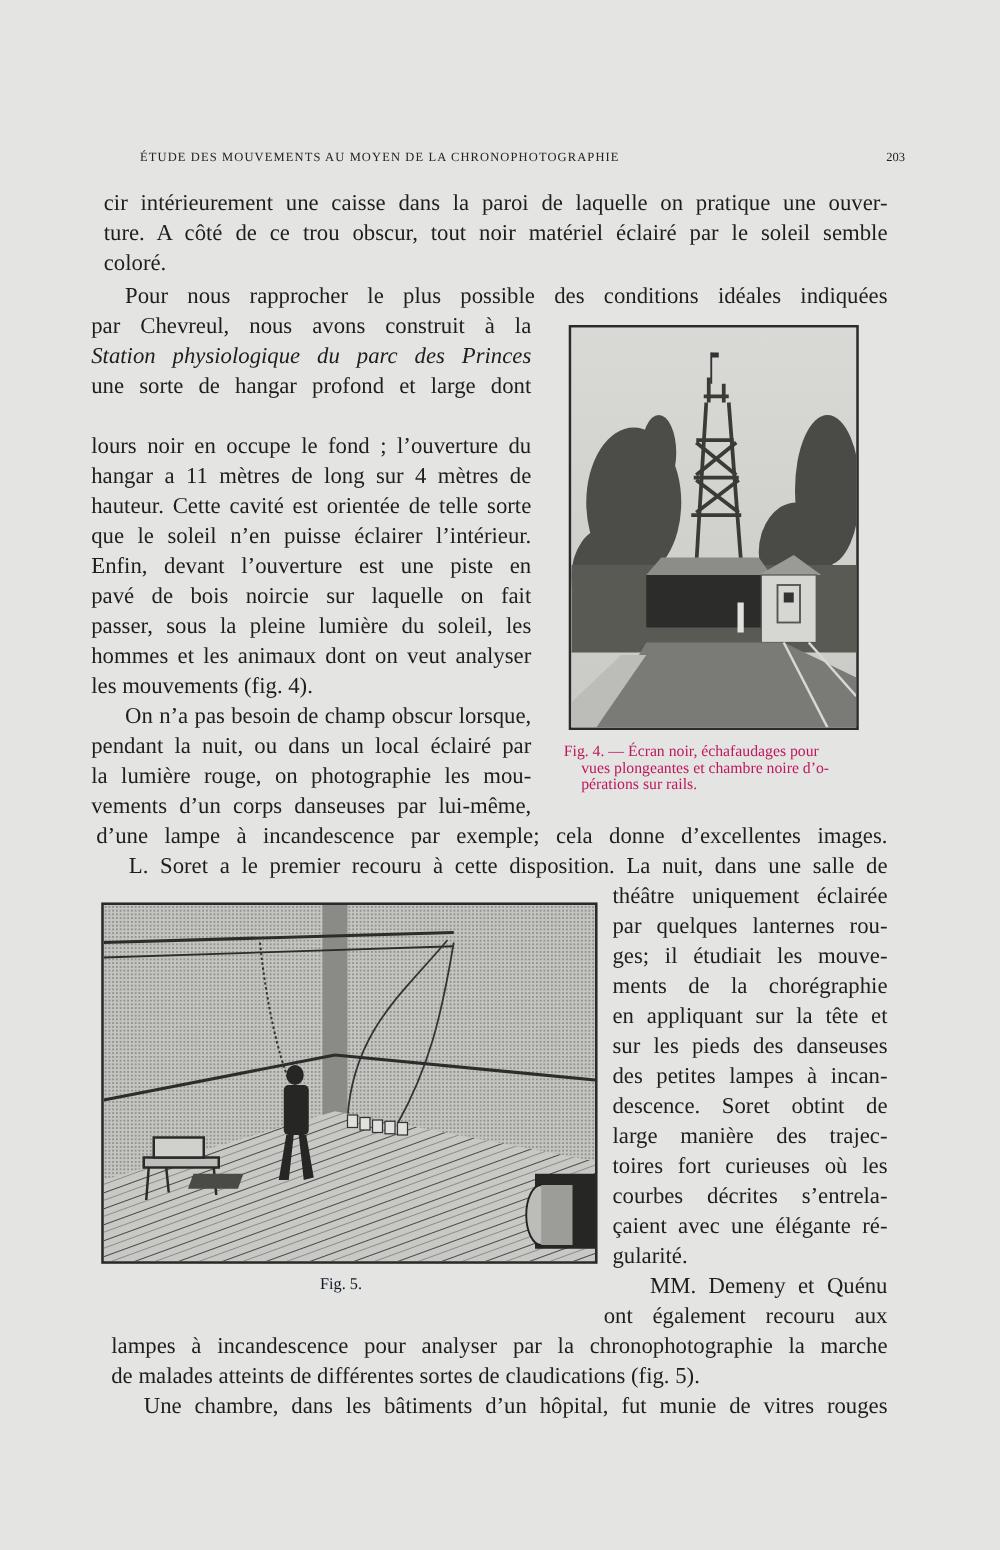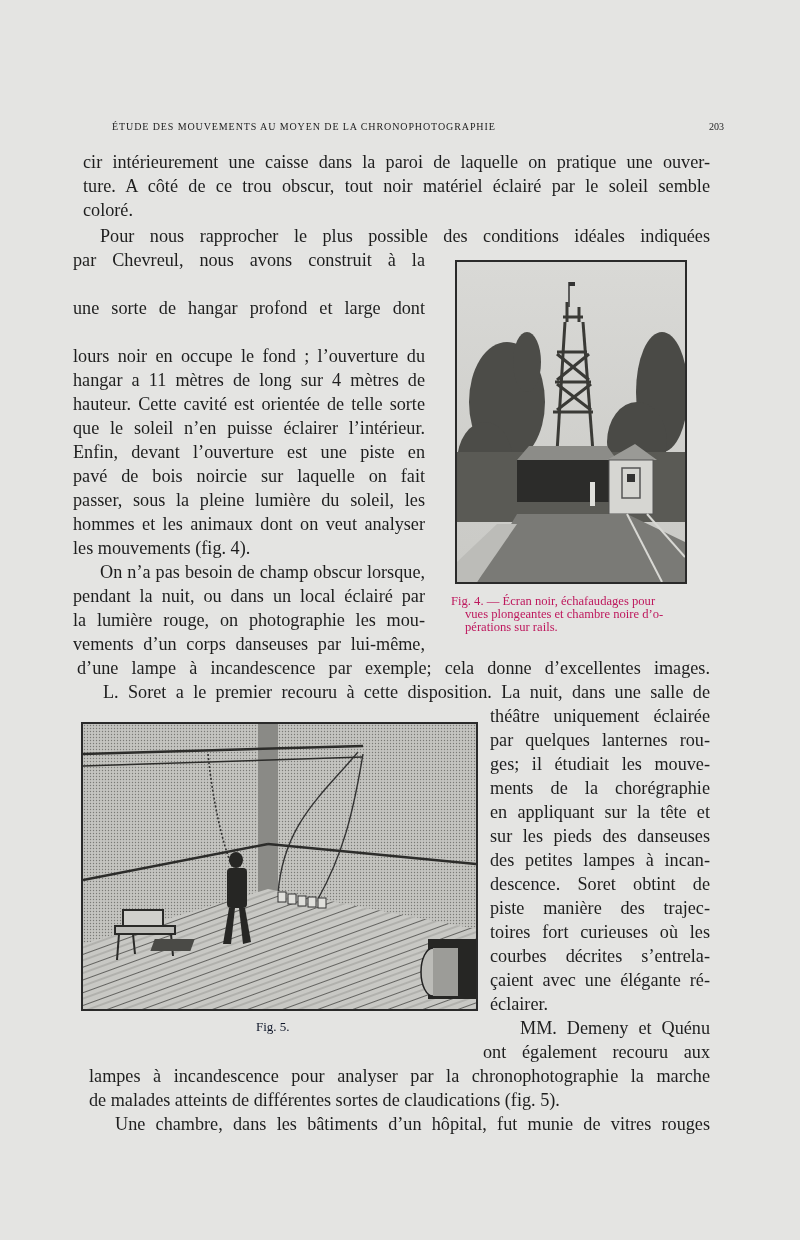--- a/index.html
+++ b/index.html
@@ -40,20 +40,21 @@
     <span>ÉTUDE DES MOUVEMENTS AU MOYEN DE LA CHRONOPHOTOGRAPHIE</span>
     <span class="page-num">203</span>
   </div>
 
   <div class="line just" style="left:83px;top:150px;width:627px">cir intérieurement une caisse dans la paroi de laquelle on pratique une ouver-</div>
   <div class="line just" style="left:83px;top:174px;width:627px">ture. A côté de ce trou obscur, tout noir matériel éclairé par le soleil semble</div>
   <div class="line" style="left:83px;top:198px">coloré.</div>
   <div class="line just" style="left:100px;top:224px;width:610px">Pour nous rapprocher le plus possible des conditions idéales indiquées</div>
 
   <div class="line just" style="left:73px;top:248px;width:352px">par Chevreul, nous avons construit à la</div>
+  <div class="line just it" style="left:73px;top:272px;width:352px">Station physiologique du parc des Princes</div>
   <div class="line just" style="left:73px;top:296px;width:352px">une sorte de hangar profond et large dont</div>
   <div class="line just" style="left:73px;top:344px;width:352px">lours noir en occupe le fond ; l’ouverture du</div>
   <div class="line just" style="left:73px;top:368px;width:352px">hangar a 11 mètres de long sur 4 mètres de</div>
   <div class="line just" style="left:73px;top:392px;width:352px">hauteur. Cette cavité est orientée de telle sorte</div>
   <div class="line just" style="left:73px;top:416px;width:352px">que le soleil n’en puisse éclairer l’intérieur.</div>
   <div class="line just" style="left:73px;top:440px;width:352px">Enfin, devant l’ouverture est une piste en</div>
   <div class="line just" style="left:73px;top:464px;width:352px">pavé de bois noircie sur laquelle on fait</div>
   <div class="line just" style="left:73px;top:488px;width:352px">passer, sous la pleine lumière du soleil, les</div>
   <div class="line just" style="left:73px;top:512px;width:352px">hommes et les animaux dont on veut analyser</div>
   <div class="line" style="left:73px;top:536px">les mouvements (fig. 4).</div>
@@ -66,25 +67,25 @@
   <div class="line just" style="left:103px;top:680px;width:607px">L. Soret a le premier recouru à cette disposition. La nuit, dans une salle de</div>
 
   <div class="line just" style="left:490px;top:704px;width:220px">théâtre uniquement éclairée</div>
   <div class="line just" style="left:490px;top:728px;width:220px">par quelques lanternes rou-</div>
   <div class="line just" style="left:490px;top:752px;width:220px">ges; il étudiait les mouve-</div>
   <div class="line just" style="left:490px;top:776px;width:220px">ments de la chorégraphie</div>
   <div class="line just" style="left:490px;top:800px;width:220px">en appliquant sur la tête et</div>
   <div class="line just" style="left:490px;top:824px;width:220px">sur les pieds des danseuses</div>
   <div class="line just" style="left:490px;top:848px;width:220px">des petites lampes à incan-</div>
   <div class="line just" style="left:490px;top:872px;width:220px">descence. Soret obtint de</div>
-  <div class="line just" style="left:490px;top:896px;width:220px">piste manière des trajec-</div>
+  <div class="line just" style="left:490px;top:896px;width:220px">large manière des trajec-</div>
   <div class="line just" style="left:490px;top:920px;width:220px">toires fort curieuses où les</div>
   <div class="line just" style="left:490px;top:944px;width:220px">courbes décrites s’entrela-</div>
   <div class="line just" style="left:490px;top:968px;width:220px">çaient avec une élégante ré-</div>
-  <div class="line" style="left:490px;top:992px">éclairer.</div>
+  <div class="line" style="left:490px;top:992px">gularité.</div>
   <div class="line just" style="left:520px;top:1016px;width:190px">MM. Demeny et Quénu</div>
   <div class="line just" style="left:483px;top:1040px;width:227px">ont également recouru aux</div>
 
   <div class="line just" style="left:89px;top:1064px;width:621px">lampes à incandescence pour analyser par la chronophotographie la marche</div>
   <div class="line" style="left:89px;top:1088px">de malades atteints de différentes sortes de claudications (fig. 5).</div>
   <div class="line just" style="left:115px;top:1112px;width:595px">Une chambre, dans les bâtiments d’un hôpital, fut munie de vitres rouges</div>
 
   <div class="fig fig4">
     <svg width="228" height="320" viewBox="0 0 228 320">
       <defs>

